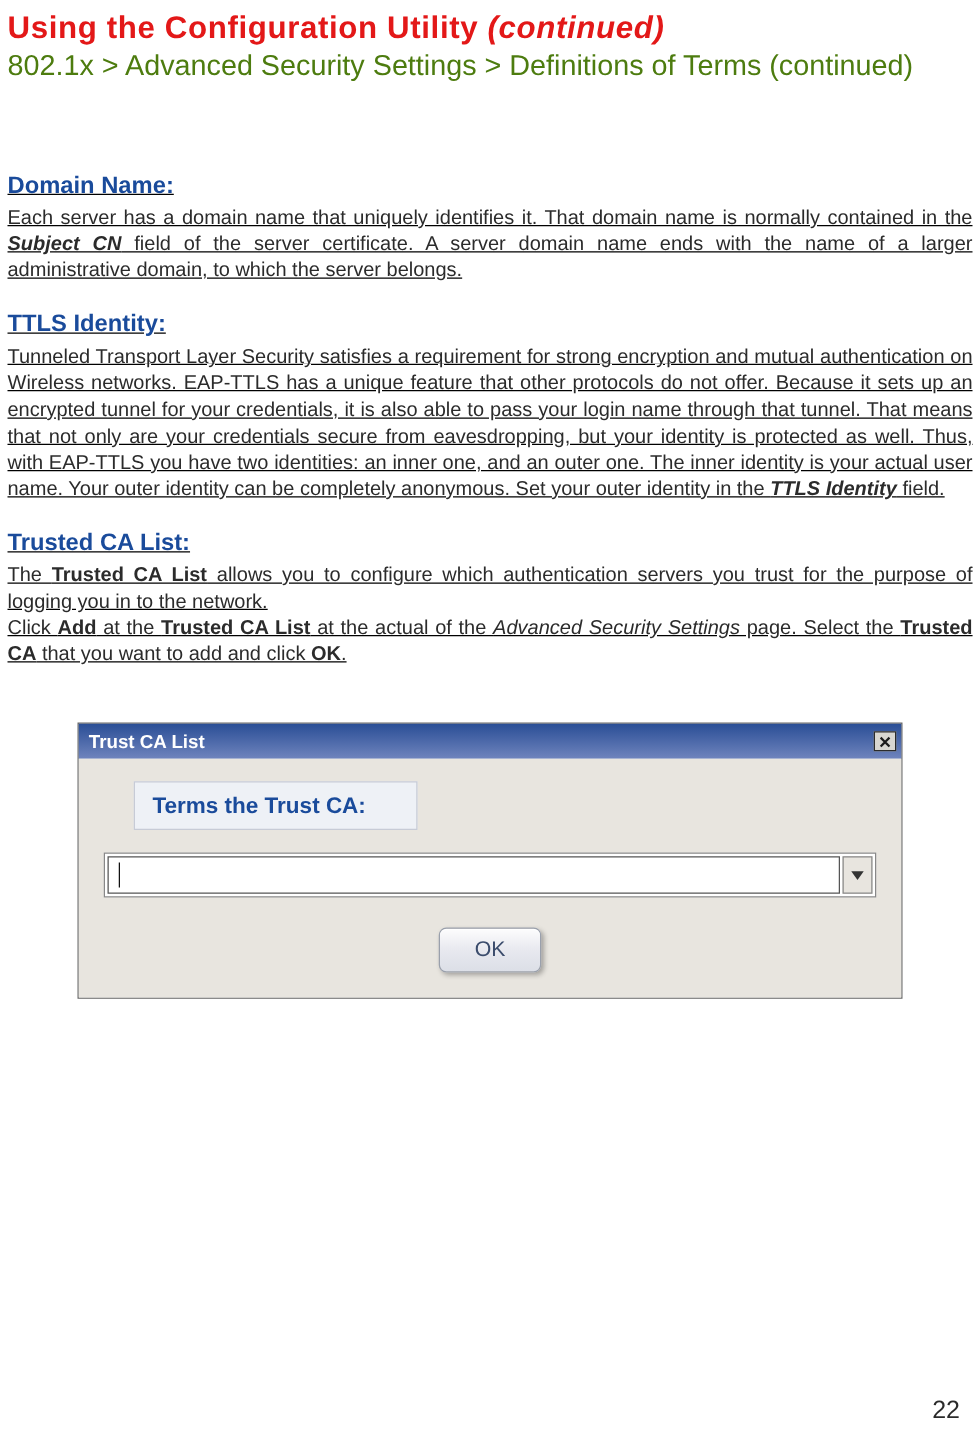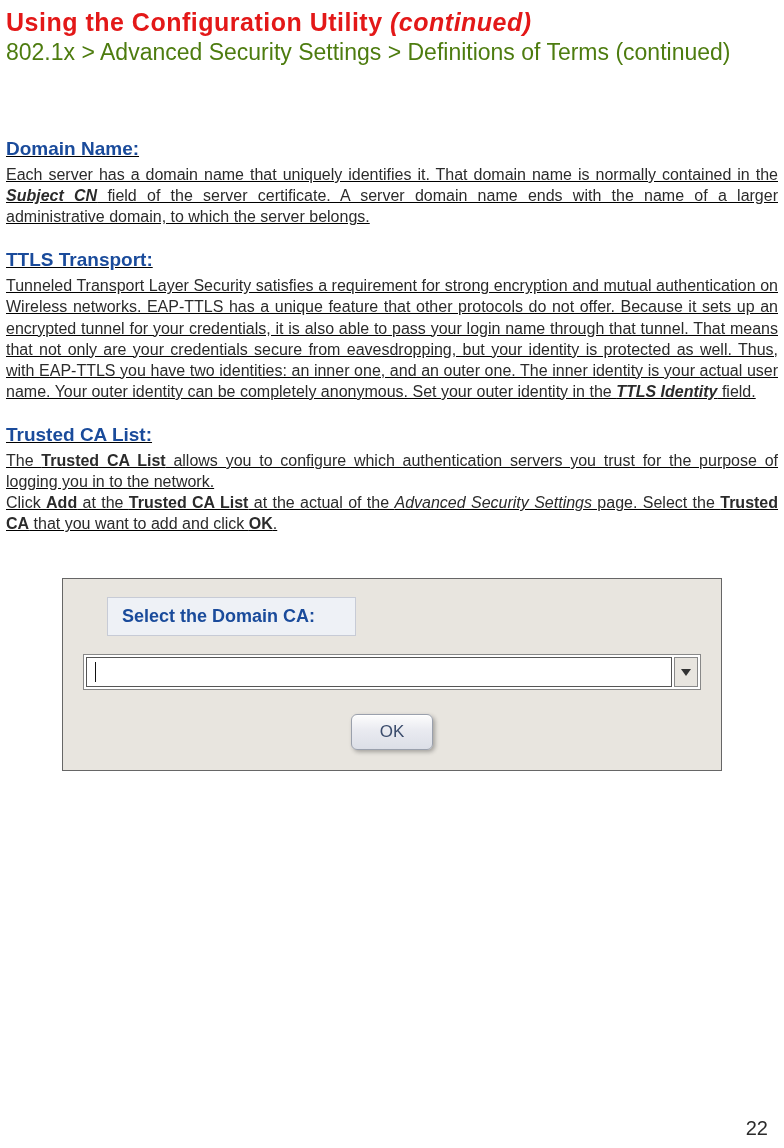--- a/index.html
+++ b/index.html
@@ -168,37 +168,43 @@
 <div class="breadcrumb">802.1x &gt; Advanced Security Settings &gt; Definitions of Terms (continued)</div>
 
 <div class="section first">
   <div class="section-heading">Domain Name:</div>
   <div class="section-body">
     <span>Each server has a domain name that uniquely identifies it. That domain name is normally contained in the </span><span class="bi">Subject CN</span><span> field of the server certificate. A server domain name ends with the name of a larger administrative domain, to which the server belongs.</span>
   </div>
 </div>
 
 <div class="section">
-  <div class="section-heading">TTLS Transport:</div>
+  <div class="section-heading">TTLS Identity:</div>
   <div class="section-body">
     <span>Tunneled Transport Layer Security satisfies a requirement for strong encryption and mutual authentication on Wireless networks. EAP-TTLS has a unique feature that other protocols do not offer. Because it sets up an encrypted tunnel for your credentials, it is also able to pass your login name through that tunnel. That means that not only are your credentials secure from eavesdropping, but your identity is protected as well. Thus, with EAP-TTLS you have two identities: an inner one, and an outer one. The inner identity is your actual user name. Your outer identity can be completely anonymous. Set your outer identity in the </span><span class="bi">TTLS Identity</span><span> field.</span>
   </div>
 </div>
 
 <div class="section">
   <div class="section-heading">Trusted CA List:</div>
   <div class="section-body">
     <span>The </span><span class="b">Trusted CA List</span><span> allows you to configure which authentication servers you trust for the purpose of logging you in to the network.</span><br>
     <span>Click </span><span class="b">Add</span><span> at the </span><span class="b">Trusted CA List</span><span> at the actual of the </span><span class="i">Advanced Security Settings</span><span> page. Select the </span><span class="b">Trusted CA</span><span> that you want to add and click </span><span class="b">OK</span><span>.</span>
   </div>
 </div>
 
 <div class="dialog-wrap">
+  <div class="titlebar">
+    <span>Trust CA List</span>
+    <div class="close-box">
+      <span>✕</span>
+    </div>
+  </div>
   <div class="dialog-body">
-    <div class="label-pill">Select the Domain CA:</div>
+    <div class="label-pill">Terms the Trust CA:</div>
     <div class="combo">
       <div class="combo-text">
         <span></span>
         <span class="caret"></span>
       </div>
       <div class="combo-arrow">
         <div class="triangle-down"></div>
       </div>
     </div>
     <div class="btn-row">

